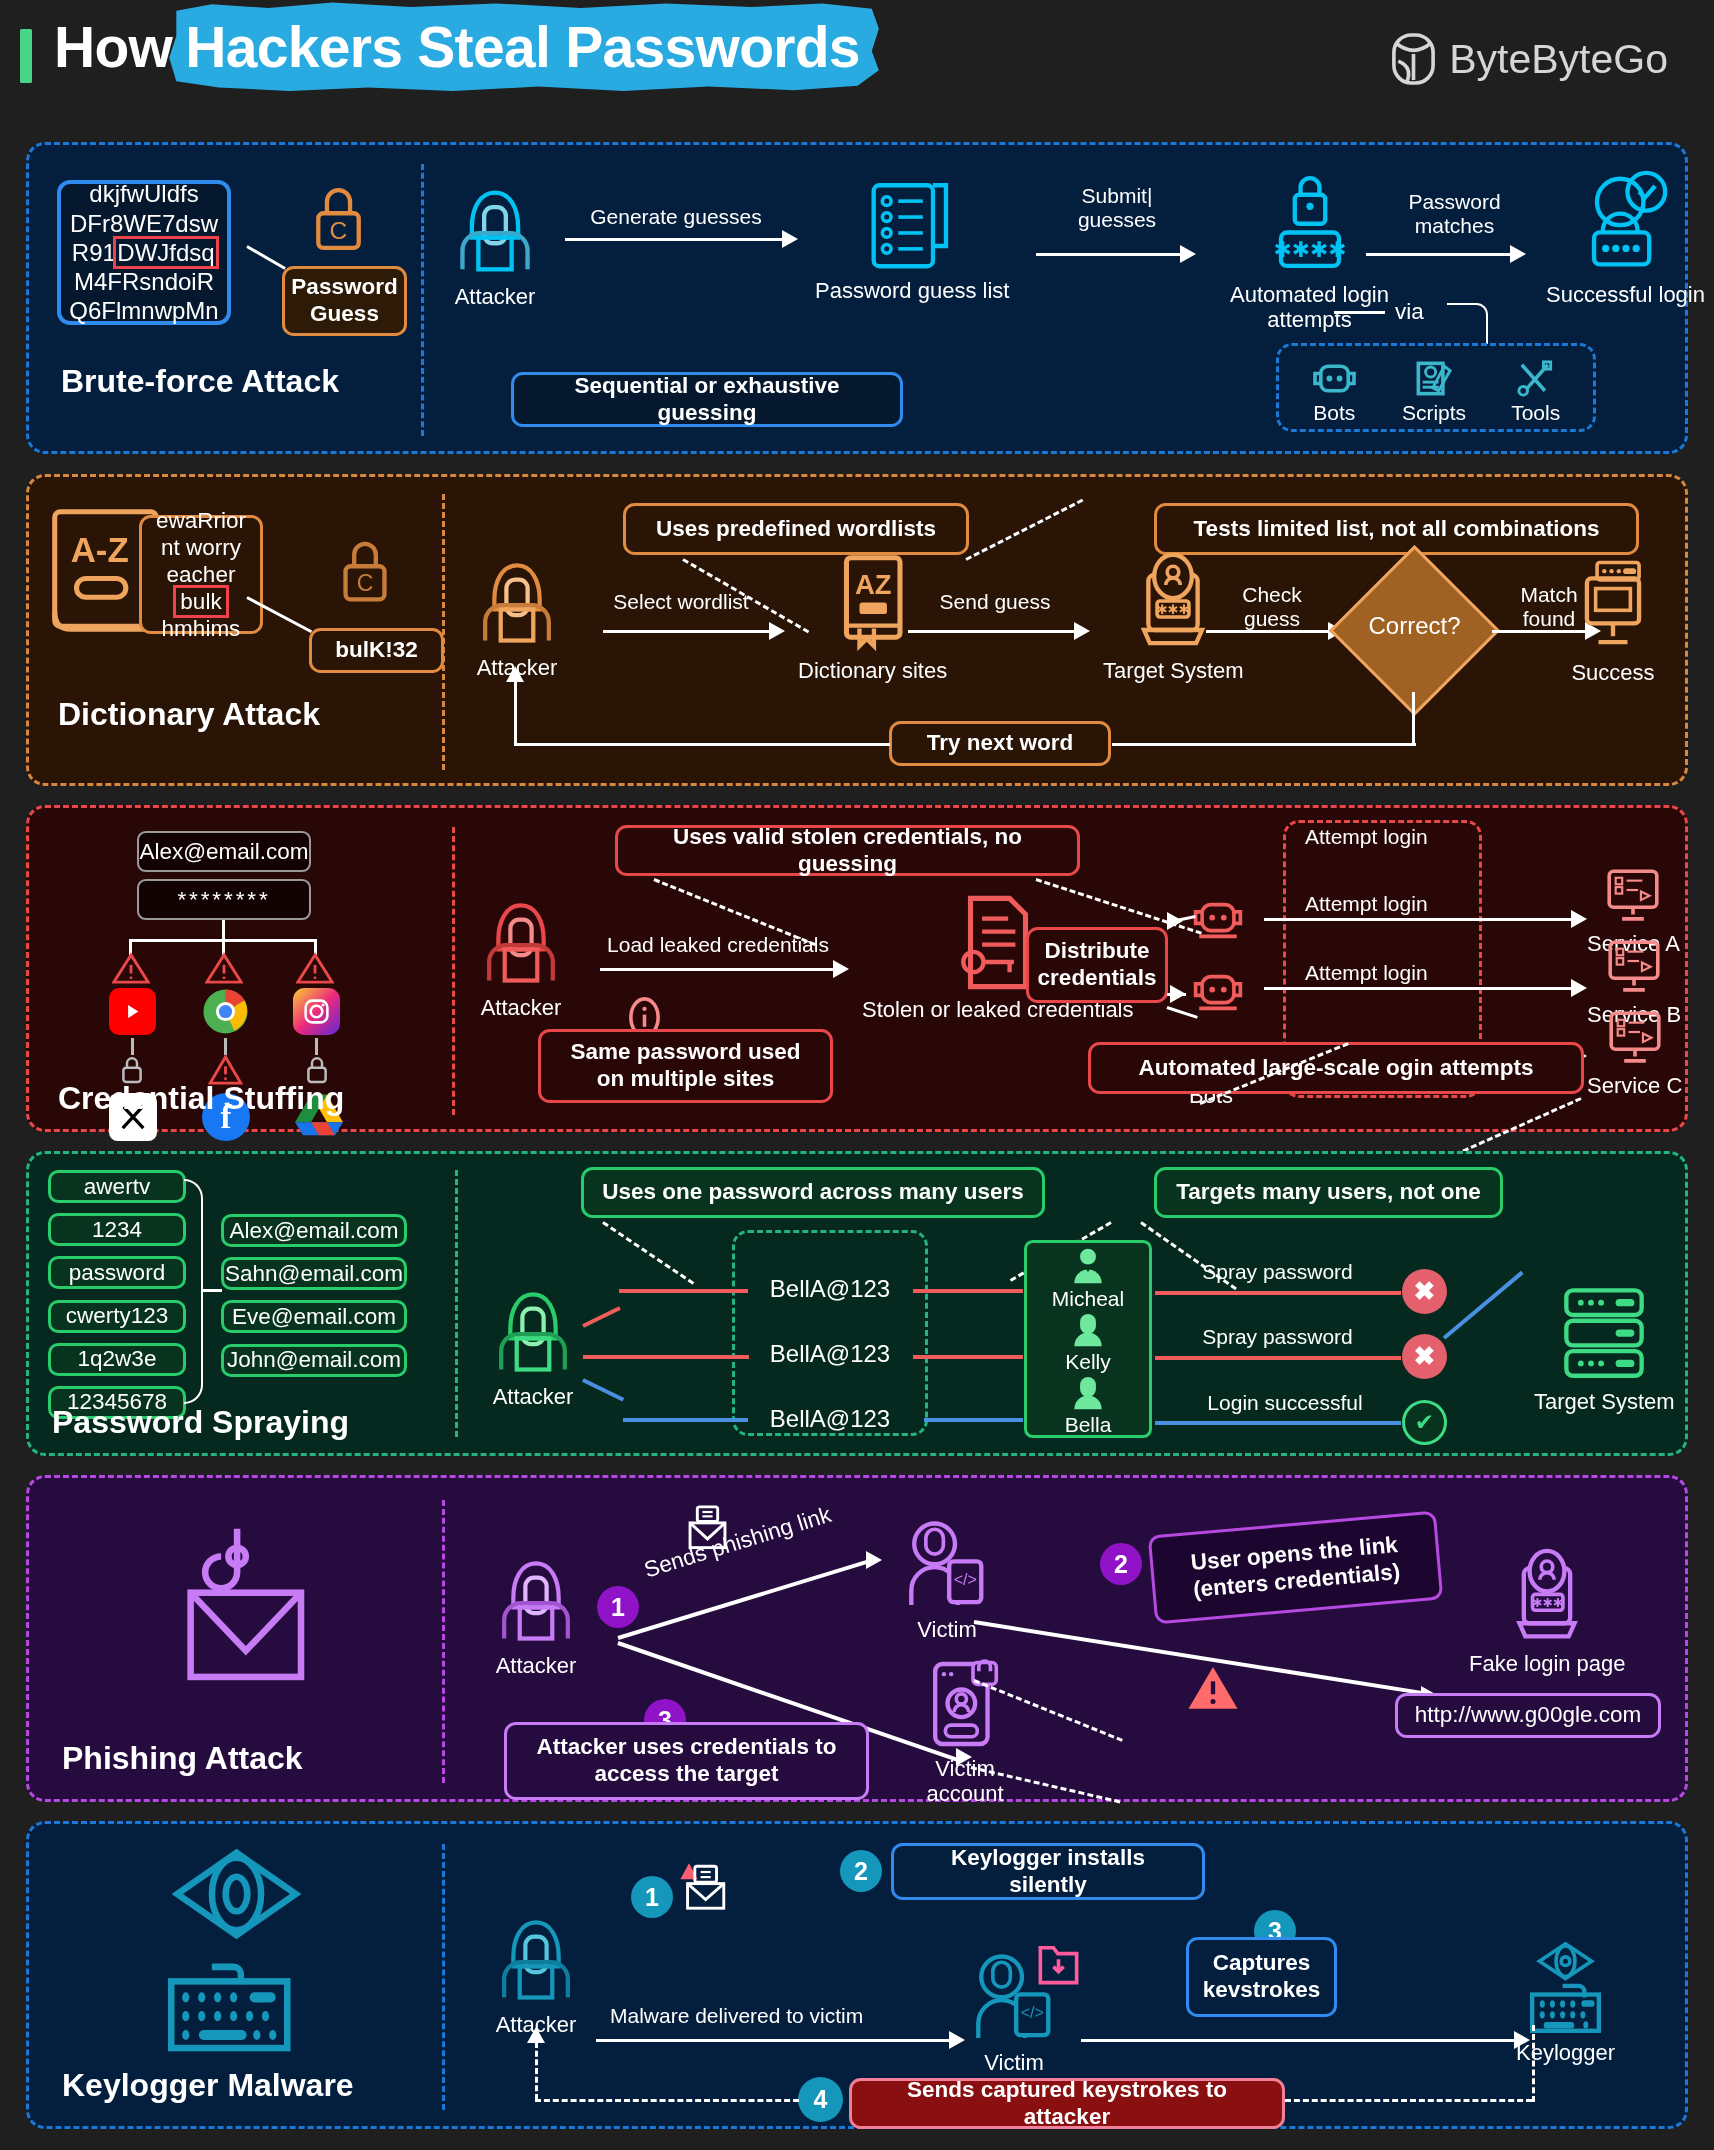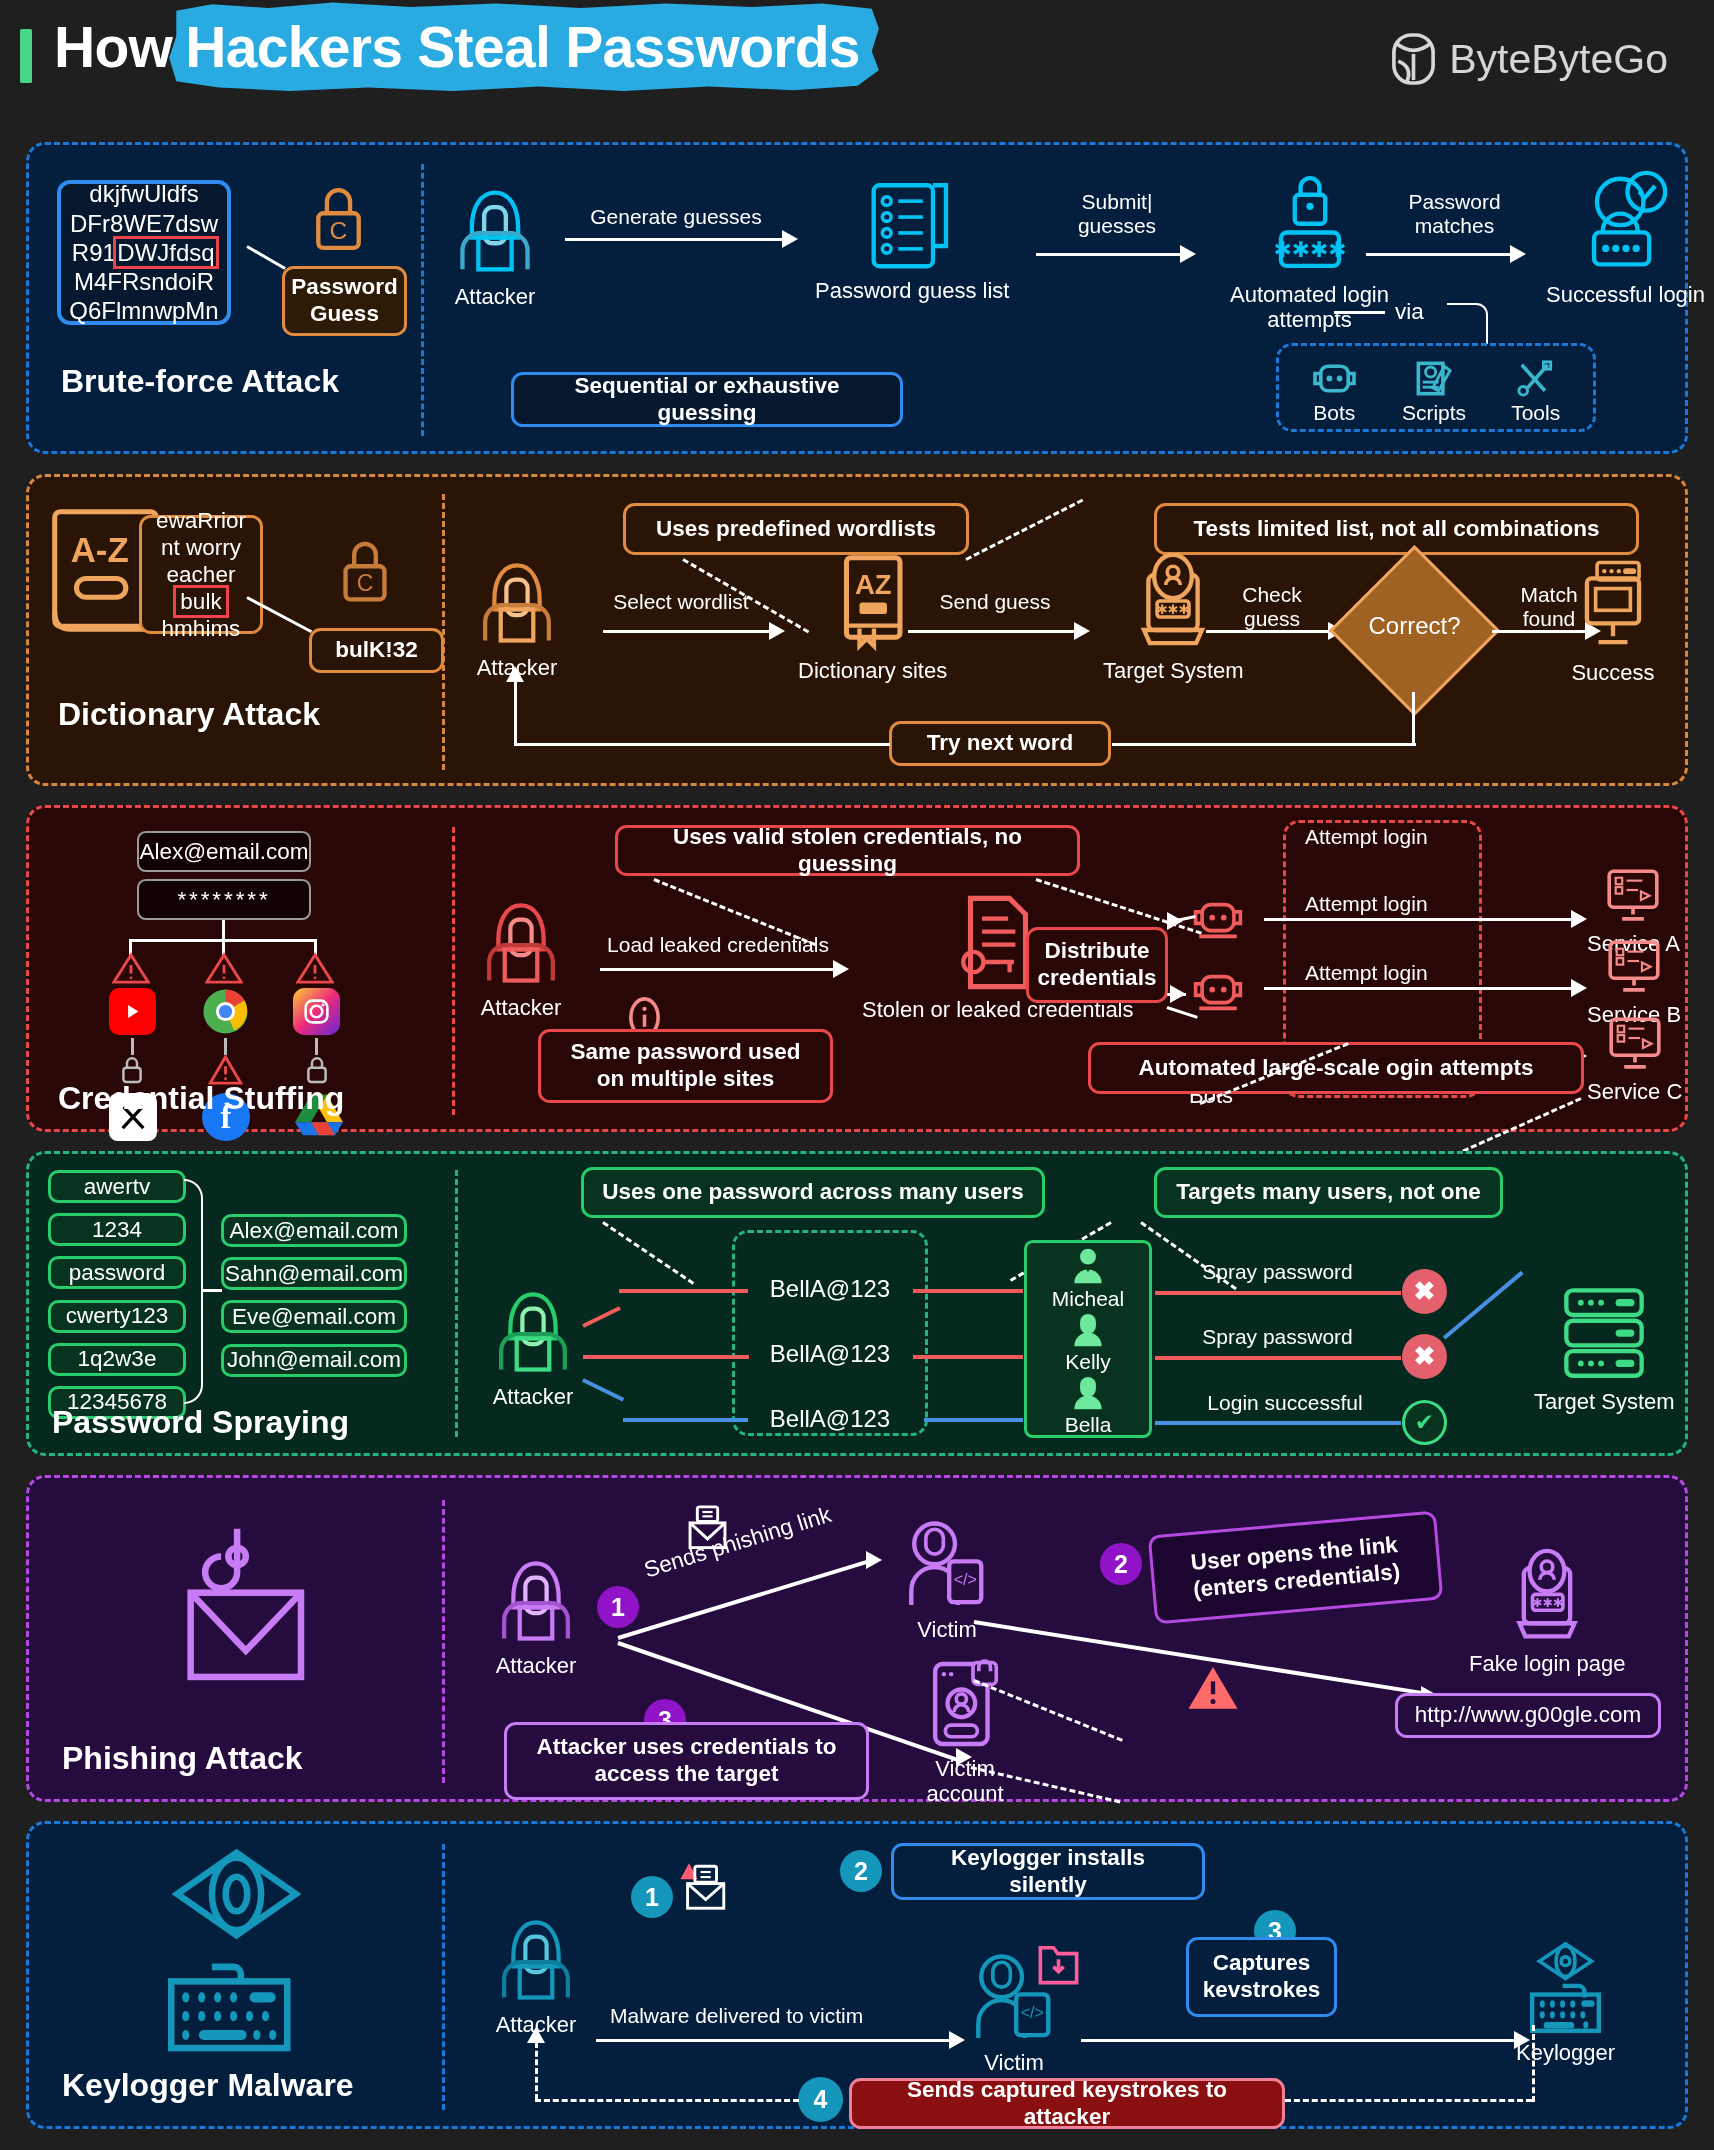--- a/index.html
+++ b/index.html
@@ -159,21 +159,21 @@
         <circle cx="24" cy="76" r="6" fill="none" stroke="#00c2f3" stroke-width="5"></circle>
         <circle cx="24" cy="98" r="6" fill="none" stroke="#00c2f3" stroke-width="5"></circle>
         <line x1="40" y1="32" x2="74" y2="32" stroke="#00c2f3" stroke-width="5"></line>
         <line x1="40" y1="54" x2="74" y2="54" stroke="#00c2f3" stroke-width="5"></line>
         <line x1="40" y1="76" x2="74" y2="76" stroke="#00c2f3" stroke-width="5"></line>
         <line x1="40" y1="98" x2="74" y2="98" stroke="#00c2f3" stroke-width="5"></line>
       </svg>
       <span class="cap">Password guess list</span>
     </div>
 
-    <span class="arrow-lbl" style="left:1019px; top:45px; width:138px;">Submit| guesses</span>
+    <span class="arrow-lbl" style="left:1019px; top:39px; width:138px;">Submit| guesses</span>
     <div class="hline" style="left:1007px; top:108px; width:145px;"></div>
     <div class="arrow-head" style="left:1151px; top:100px;"></div>
 
     <div class="node" style="left:1186px; top:28px;">
       <svg width="96" height="103" viewBox="0 0 132 142">
         <rect x="45" y="30" width="42" height="40" rx="6" fill="none" stroke="#00c2f3" stroke-width="6"></rect>
         <path d="M53 30 V20 a13 13 0 0 1 26 0 V30" fill="none" stroke="#00c2f3" stroke-width="6"></path>
         <circle cx="66" cy="46" r="5" fill="#00c2f3"></circle>
         <rect x="26" y="82" width="80" height="46" rx="8" fill="none" stroke="#00c2f3" stroke-width="6"></rect>
         <text x="66" y="116" font-size="30" fill="#00c2f3" text-anchor="middle" font-family="Liberation Sans">✱✱✱✱</text>
@@ -582,21 +582,21 @@
         <rect x="10" y="4" width="66" height="50" rx="6" fill="none" stroke="#f58a8a" stroke-width="5"></rect>
         <rect x="19" y="13" width="9" height="9" fill="none" stroke="#f58a8a" stroke-width="3"></rect>
         <rect x="19" y="26" width="9" height="9" fill="none" stroke="#f58a8a" stroke-width="3"></rect>
         <line x1="34" y1="17" x2="56" y2="17" stroke="#f58a8a" stroke-width="3"></line>
         <line x1="34" y1="30" x2="50" y2="30" stroke="#f58a8a" stroke-width="3"></line>
         <path d="M54 32 l12 6 l-12 6z" fill="none" stroke="#f58a8a" stroke-width="3"></path>
         <path d="M43 54 v10 M28 70 h30" stroke="#f58a8a" stroke-width="5"></path>
       </svg>
       <span class="cap" style="font-size:22px;">Service B</span>
     </div>
-    <div class="node" style="left:1558px; top:208px;">
+    <div class="node" style="left:1558px; top:202px;">
       <svg width="62" height="57" viewBox="0 0 86 78">
         <rect x="10" y="4" width="66" height="50" rx="6" fill="none" stroke="#f58a8a" stroke-width="5"></rect>
         <rect x="19" y="13" width="9" height="9" fill="none" stroke="#f58a8a" stroke-width="3"></rect>
         <rect x="19" y="26" width="9" height="9" fill="none" stroke="#f58a8a" stroke-width="3"></rect>
         <line x1="34" y1="17" x2="56" y2="17" stroke="#f58a8a" stroke-width="3"></line>
         <line x1="34" y1="30" x2="50" y2="30" stroke="#f58a8a" stroke-width="3"></line>
         <path d="M54 32 l12 6 l-12 6z" fill="none" stroke="#f58a8a" stroke-width="3"></path>
         <path d="M43 54 v10 M28 70 h30" stroke="#f58a8a" stroke-width="5"></path>
       </svg>
       <span class="cap" style="font-size:22px;">Service C</span>

